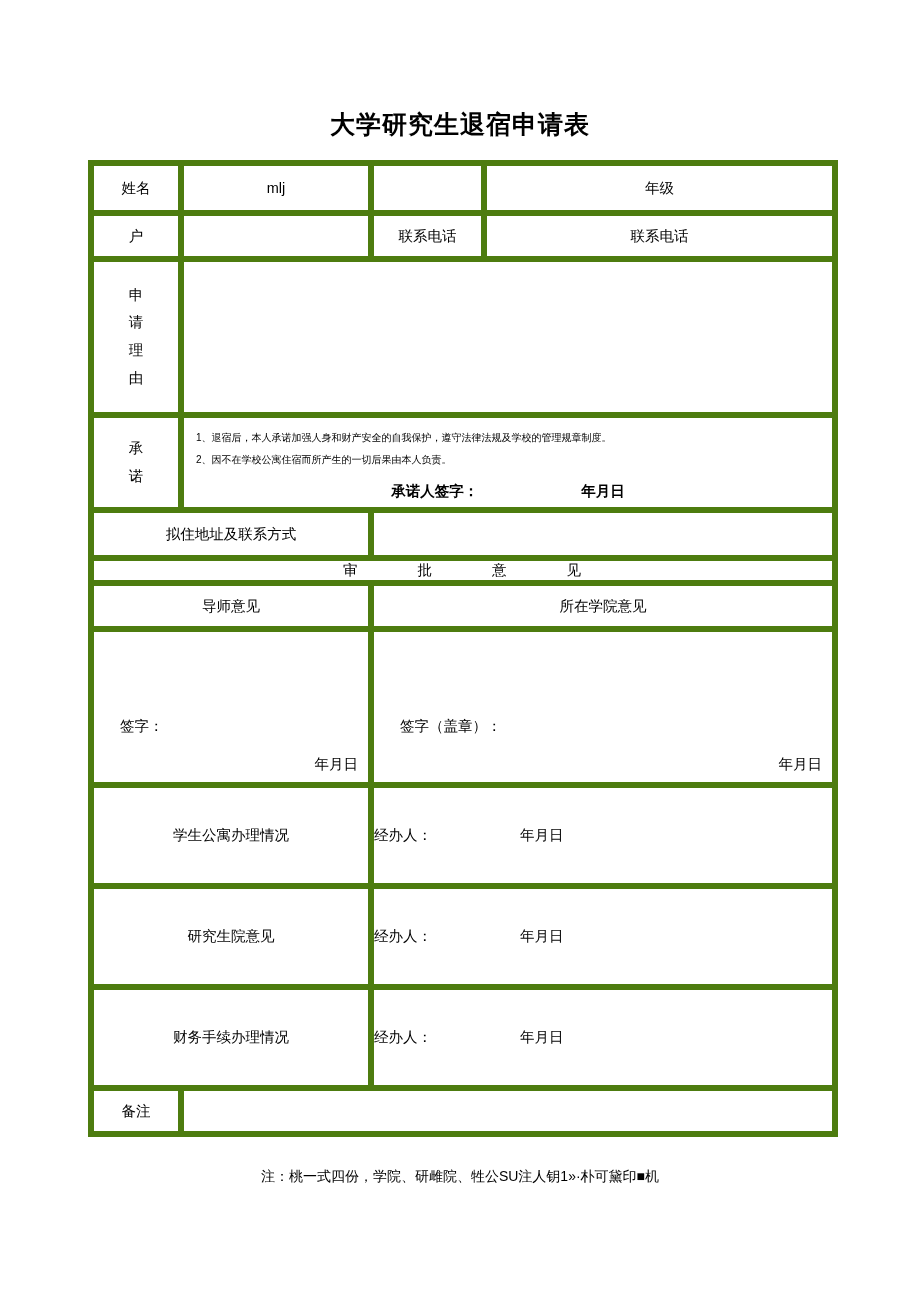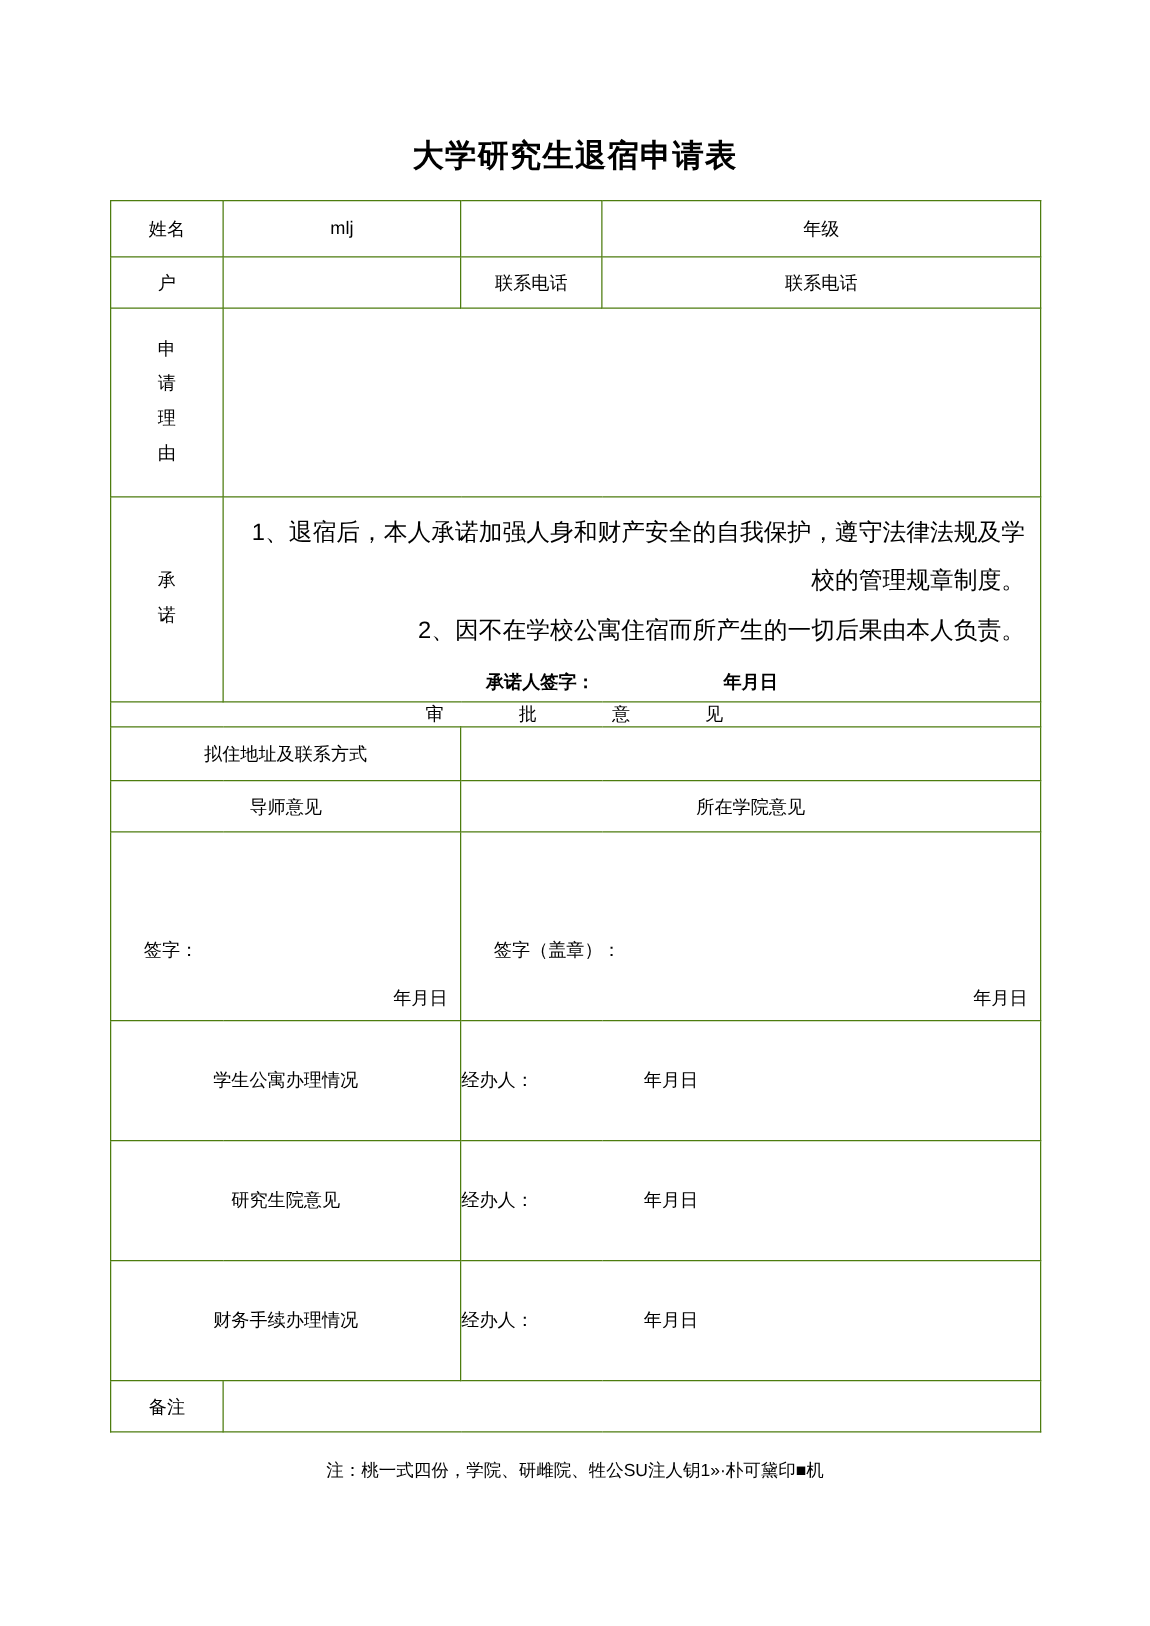--- a/index.html
+++ b/index.html
@@ -32,21 +32,21 @@
   }
   table.form {
     position: absolute;
     top: 160px;
     left: 88px;
     width: 744px;
     border-collapse: collapse;
     table-layout: fixed;
   }
   table.form td {
-    border: 1px solid #4d7c0f;
+    border: 6px solid #4d7c0f;
     padding: 0;
     vertical-align: middle;
     font-size: 14.5px;
   }
   .c {
     text-align: center;
   }
   .l {
     text-align: left;
   }
@@ -59,23 +59,22 @@
     font-size: 14.5px;
   }
   .vert-label span {
     display: block;
   }
   .reason-body {
     height: 150px;
   }
   .promise-text {
     padding: 10px 12px 6px 12px;
-    font-size: 19px;
+    font-size: 10px;
     line-height: 2.0;
-    text-align: right;
   }
   .promise-text p {
     margin: 0 0 2px 0;
   }
   .promise-sign {
     text-align: center;
     font-size: 14.5px;
     padding: 4px 0 6px 0;
     font-weight: bold;
   }
@@ -195,31 +194,31 @@
         </div>
         <div class="promise-sign">
           <span>承诺人签字：</span>
           <span class="gap"></span>
           <span>年月日</span>
         </div>
       </td>
     </tr>
 
     <tr>
+      <td class="c pad" colspan="2" style="height:42px">拟住地址及联系方式</td>
+      <td class="l pad" colspan="2"></td>
+    </tr>
+
+    <tr>
       <td class="audit-title" colspan="4">
         <span>审</span>
         <span>批</span>
         <span>意</span>
         <span>见</span>
       </td>
-    </tr>
-
-    <tr>
-      <td class="c pad" colspan="2" style="height:42px">拟住地址及联系方式</td>
-      <td class="l pad" colspan="2"></td>
     </tr>
 
     <tr>
       <td class="c pad" colspan="2" style="height:40px">导师意见</td>
       <td class="c pad" colspan="2">所在学院意见</td>
     </tr>
 
     <tr>
       <td class="opinion-cell" colspan="2">
         <div class="opinion-sign">签字：</div>

